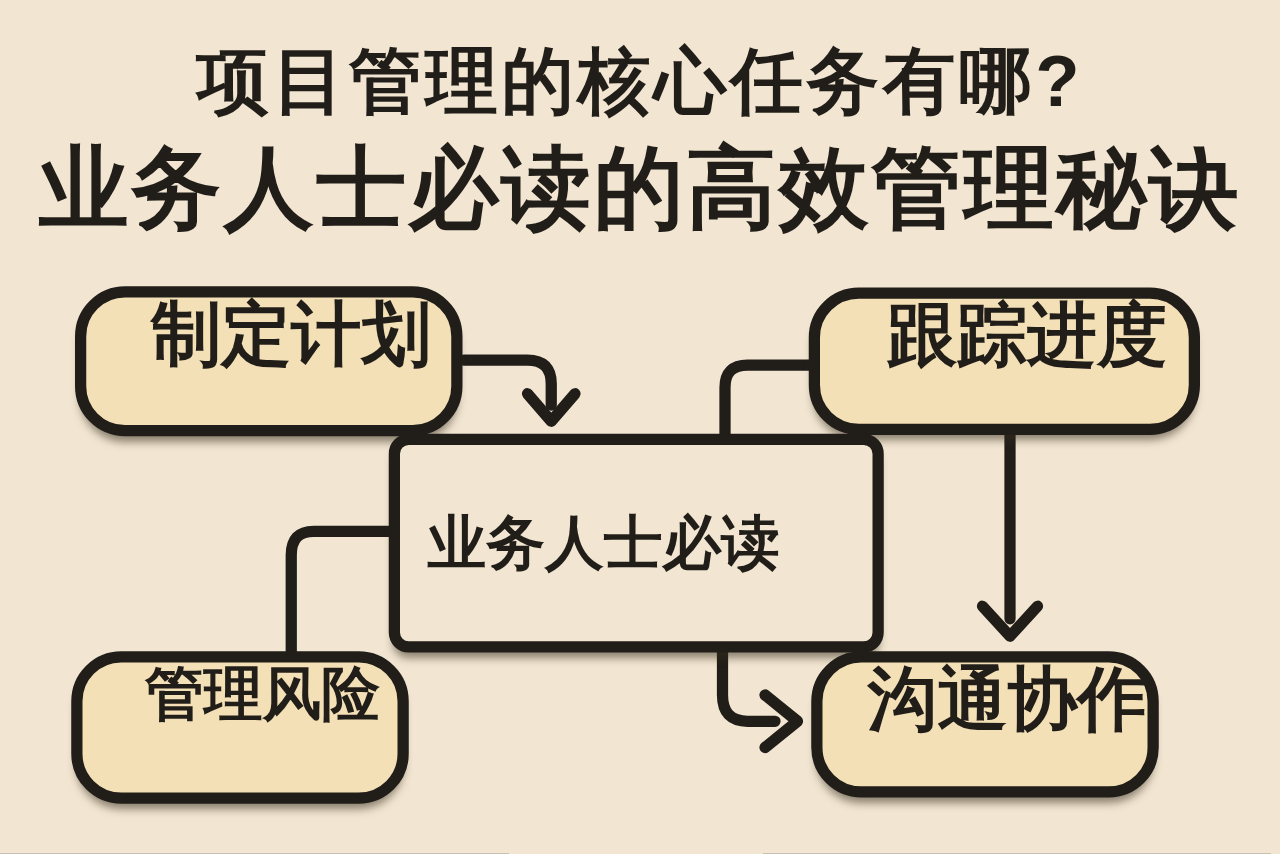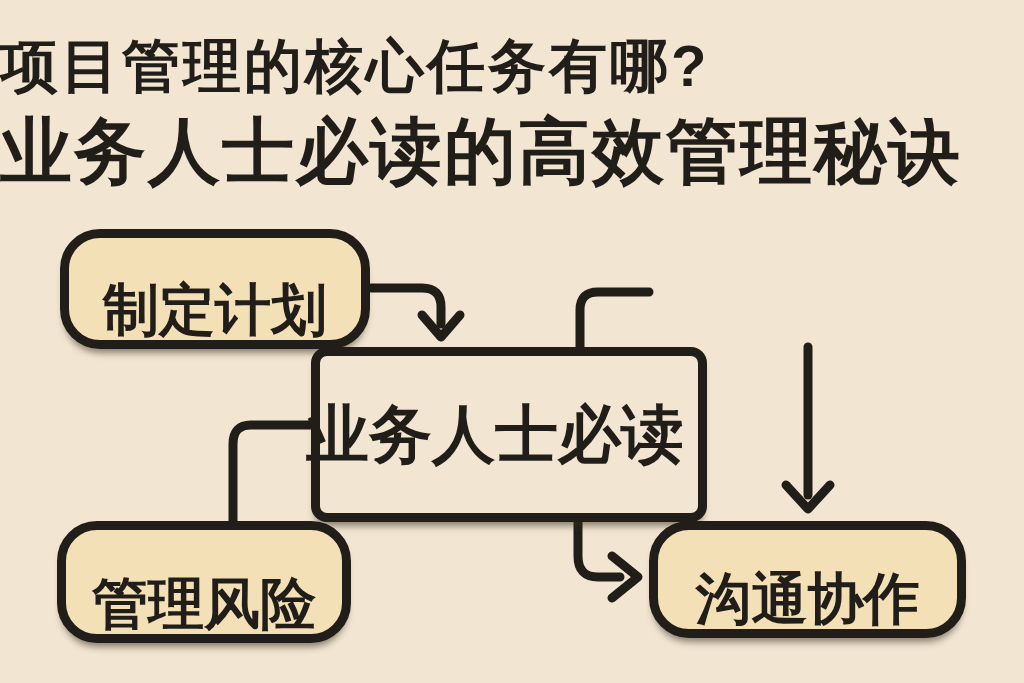--- a/index.html
+++ b/index.html
@@ -16,20 +16,21 @@
     height: 683px;
     margin: 0 auto;
     background: var(--background);
     overflow: hidden;
     font-family: "Liberation Sans", "DejaVu Sans", sans-serif;
     color: var(--ink);
   }
   .title-block {
     position: absolute;
     left: 0; right: 0; top: 34px;
+    text-align: center;
     font-weight: 900;
     z-index: 3;
   }
   .title-line1 {
     font-size: 58px;
     letter-spacing: 3px;
     line-height: 1.1;
   }
   .title-line2 {
     font-size: 72px;
@@ -49,41 +50,42 @@
     stroke-width: 9;
     stroke-linecap: round;
     stroke-linejoin: round;
   }
   .node {
     position: absolute;
     border: 9px solid var(--ink);
     border-radius: 40px;
     background: var(--node_fill);
     display: flex;
-    align-items: flex-end;
+    align-items: flex-start;
     justify-content: center;
     font-weight: 900;
     color: var(--ink);
     box-shadow: 0 8px 7px -4px rgba(55, 45, 30, 0.55);
     z-index: 2;
     line-height: 1.05;
     white-space: nowrap;
+    padding-left: 36px;
   }
   .node-plan   { left: 60px;  top: 229px; width: 310px; height: 120px; font-size: 56px; }
   .node-track  { left: 647px; top: 230px; width: 313px; height: 118px; font-size: 56px; }
   .node-center {
     left: 311px; top: 347px; width: 396px; height: 175px;
-    font-size: 63px;
+    font-size: 47px;
     border-radius: 16px;
     background: var(--center_fill);
     flex-direction: column;
     line-height: 1.42;
   }
-  .node-risk   { left: 57px;  top: 521px; width: 294px; height: 122px; font-size: 56px; }
-  .node-collab { left: 649px; top: 521px; width: 317px; height: 117px; font-size: 56px; }
+  .node-risk   { left: 57px;  top: 521px; width: 270px; height: 122px; font-size: 47px; }
+  .node-collab { left: 649px; top: 521px; width: 278px; height: 117px; font-size: 56px; }
   .center-line1 { transform: translateX(-14px); }
   .center-line2 { transform: translateX(22px); }
 </style>
 </head>
 <body>
 
 <div class="stage">
 
   <div class="title-block">
     <div class="title-line1">项目管理的核心任务有哪?</div>
@@ -98,20 +100,23 @@
       <path d="M 786 485 L 808 509 L 830 485"></path>
       <path d="M 578 521 V 556 Q 578 577 598 577 H 620"></path>
       <path d="M 612 556 L 638 577 L 612 598"></path>
       <path d="M 312 425 H 251 Q 233 425 233 444 V 521"></path>
     </svg>
 
   <div class="node node-plan">
     <span>制定计划</span>
   </div>
 
+  <div class="node node-track">
+    <span>跟踪进度</span>
+  </div>
 
   <div class="node node-center">
     <span class="center-line1">业务人士必读</span>
   </div>
 
   <div class="node node-risk">
     <span>管理风险</span>
   </div>
 
   <div class="node node-collab">

